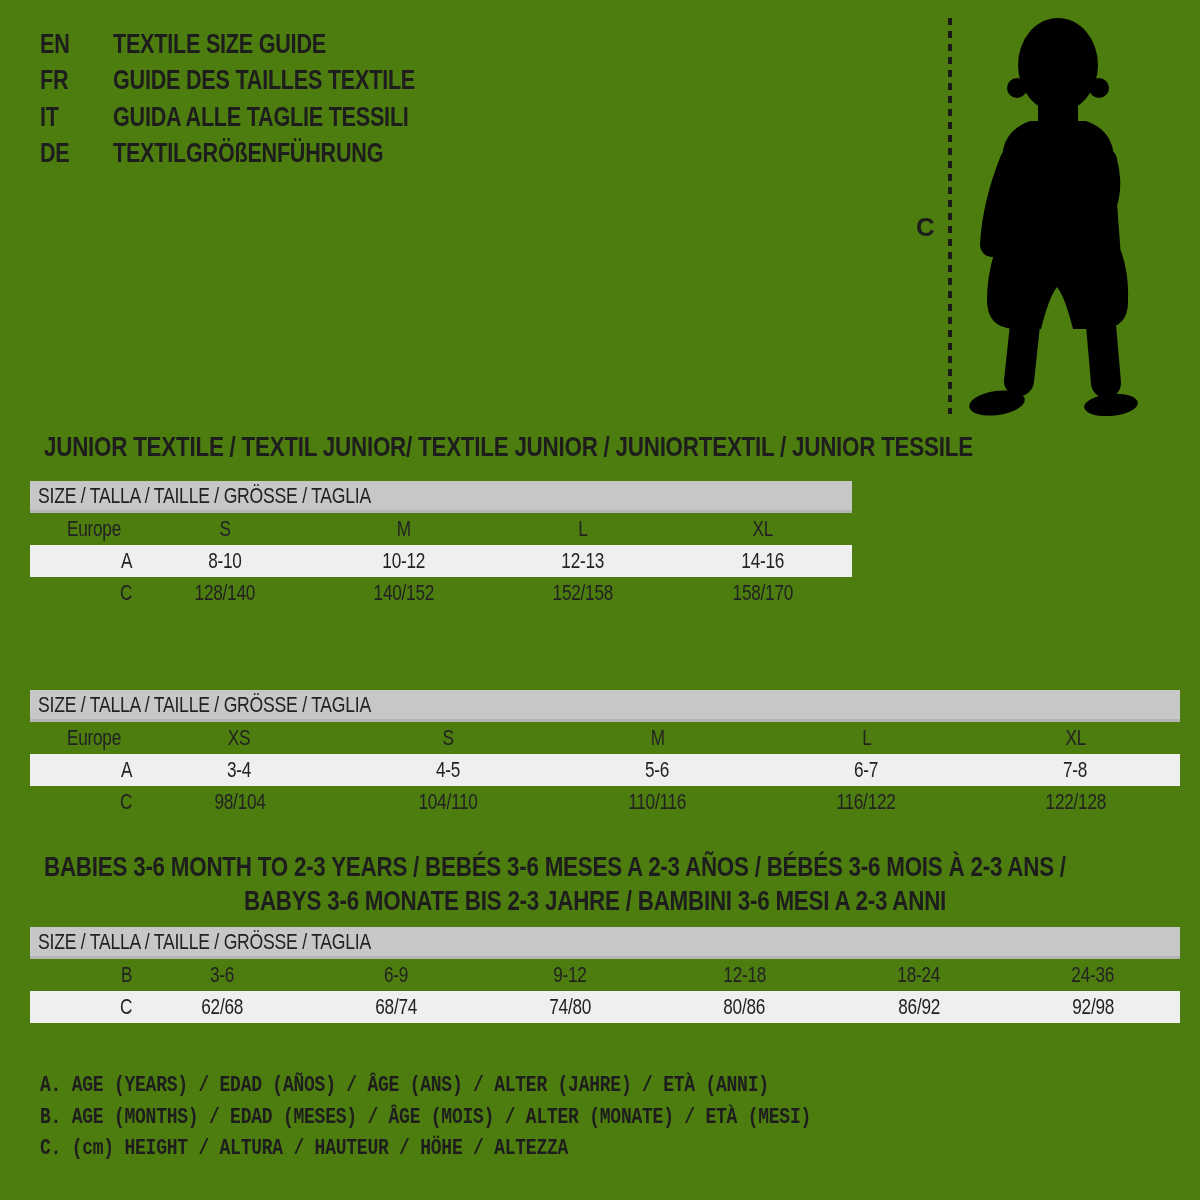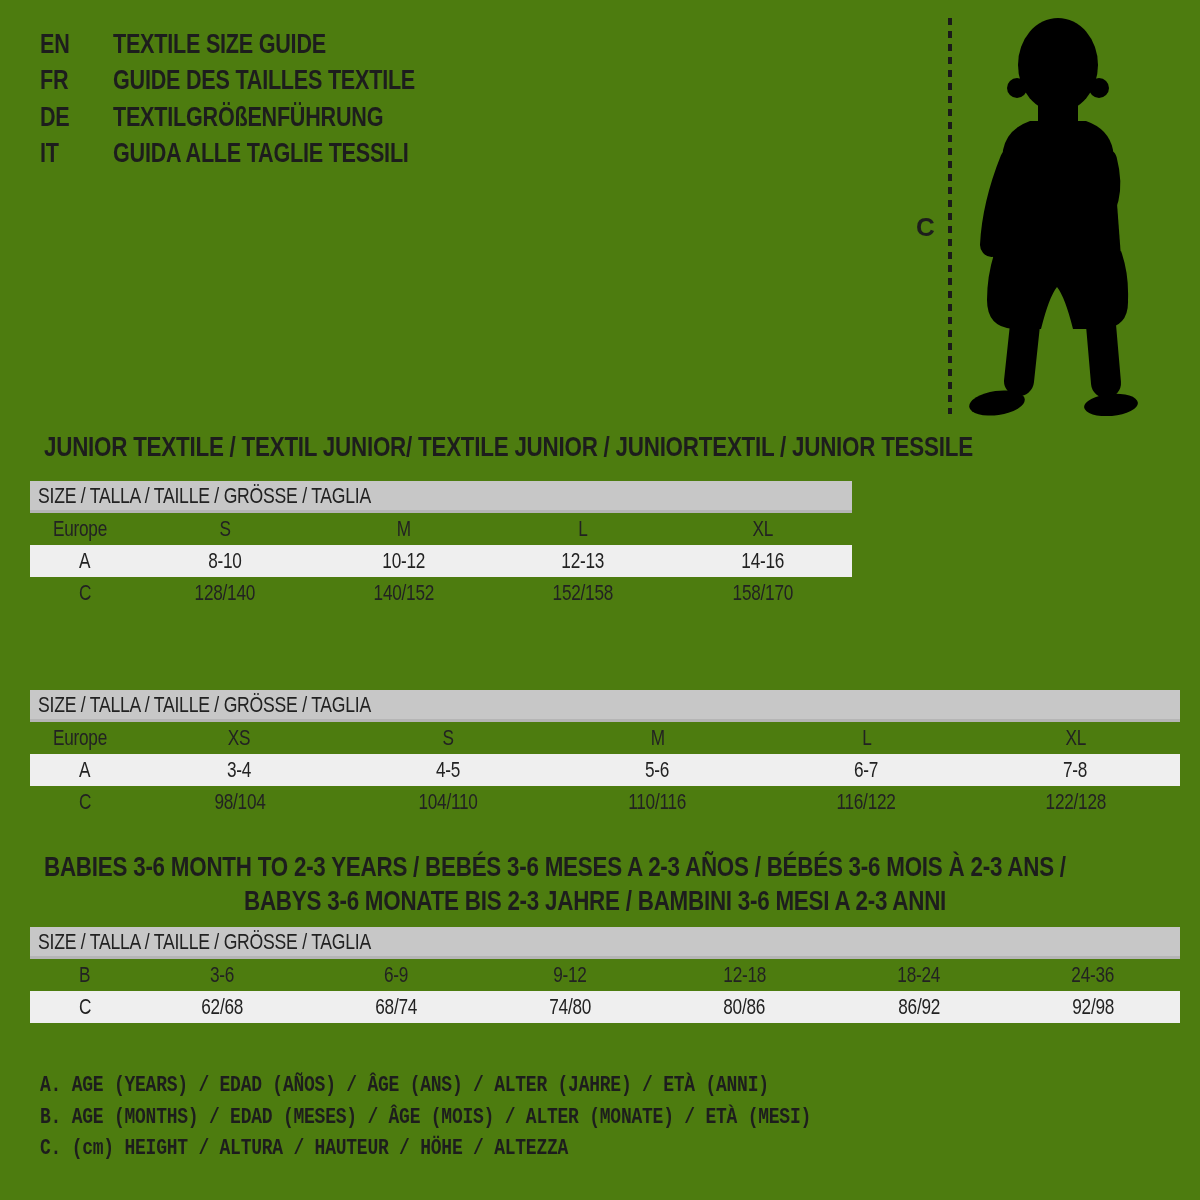--- a/index.html
+++ b/index.html
@@ -42,21 +42,21 @@
                 table-layout:fixed; font-size:21.5px; color:#222; }
   .table-junior   { top:481px; width:822px;  }
   .table-children { top:690px; width:1150px; }
   .table-babies   { top:927px; width:1150px; }
   .size-table th {
     background:#c7c7c7; border-bottom:3px solid #b5b5b5;
     height:29px; text-align:left; font-weight:normal;
     padding:0 0 0 8px; font-size:22px;margin-left:12px;
   }
   .size-table td { height:32px; text-align:center; padding:0; }
-  .size-table td.lbl { text-align:center; padding-left:8px; }
+  .size-table td.lbl { text-align:right; padding-left:8px; }
   .size-table tbody tr:nth-child(even) td { background:#efefef; }
   .col-lbl { width:105px; }
 
   
   .legend { position:absolute; left:40px; top:1070px;
             font-size:22.5px; font-weight:bold; line-height:31.5px;font-family:Liberation Mono, monospace; }
 </style>
 </head>
 <body>
 
@@ -65,26 +65,26 @@
   <div class="lang-list">
     <div class="lang-row">
       <span class="lang-code cond">EN</span>
       <span class="cond">TEXTILE SIZE GUIDE</span>
     </div>
     <div class="lang-row">
       <span class="lang-code cond">FR</span>
       <span class="cond">GUIDE DES TAILLES TEXTILE</span>
     </div>
     <div class="lang-row">
+      <span class="lang-code cond">IT</span>
+      <span class="cond">GUIDA ALLE TAGLIE TESSILI</span>
+    </div>
+    <div class="lang-row">
       <span class="lang-code cond">DE</span>
       <span class="cond">TEXTILGRÖßENFÜHRUNG</span>
-    </div>
-    <div class="lang-row">
-      <span class="lang-code cond">IT</span>
-      <span class="cond">GUIDA ALLE TAGLIE TESSILI</span>
     </div>
   </div>
 
   <span class="c-label">C</span>
 
   <svg class="figure-svg" width="208" height="401" viewBox="0 0 208 401" aria-hidden="true">
 
     <line x1="10" y1="3" x2="10" y2="399" stroke="#1a1a1a" stroke-width="4" stroke-dasharray="7 6"></line>
     <g fill="#000" stroke="none">
 

